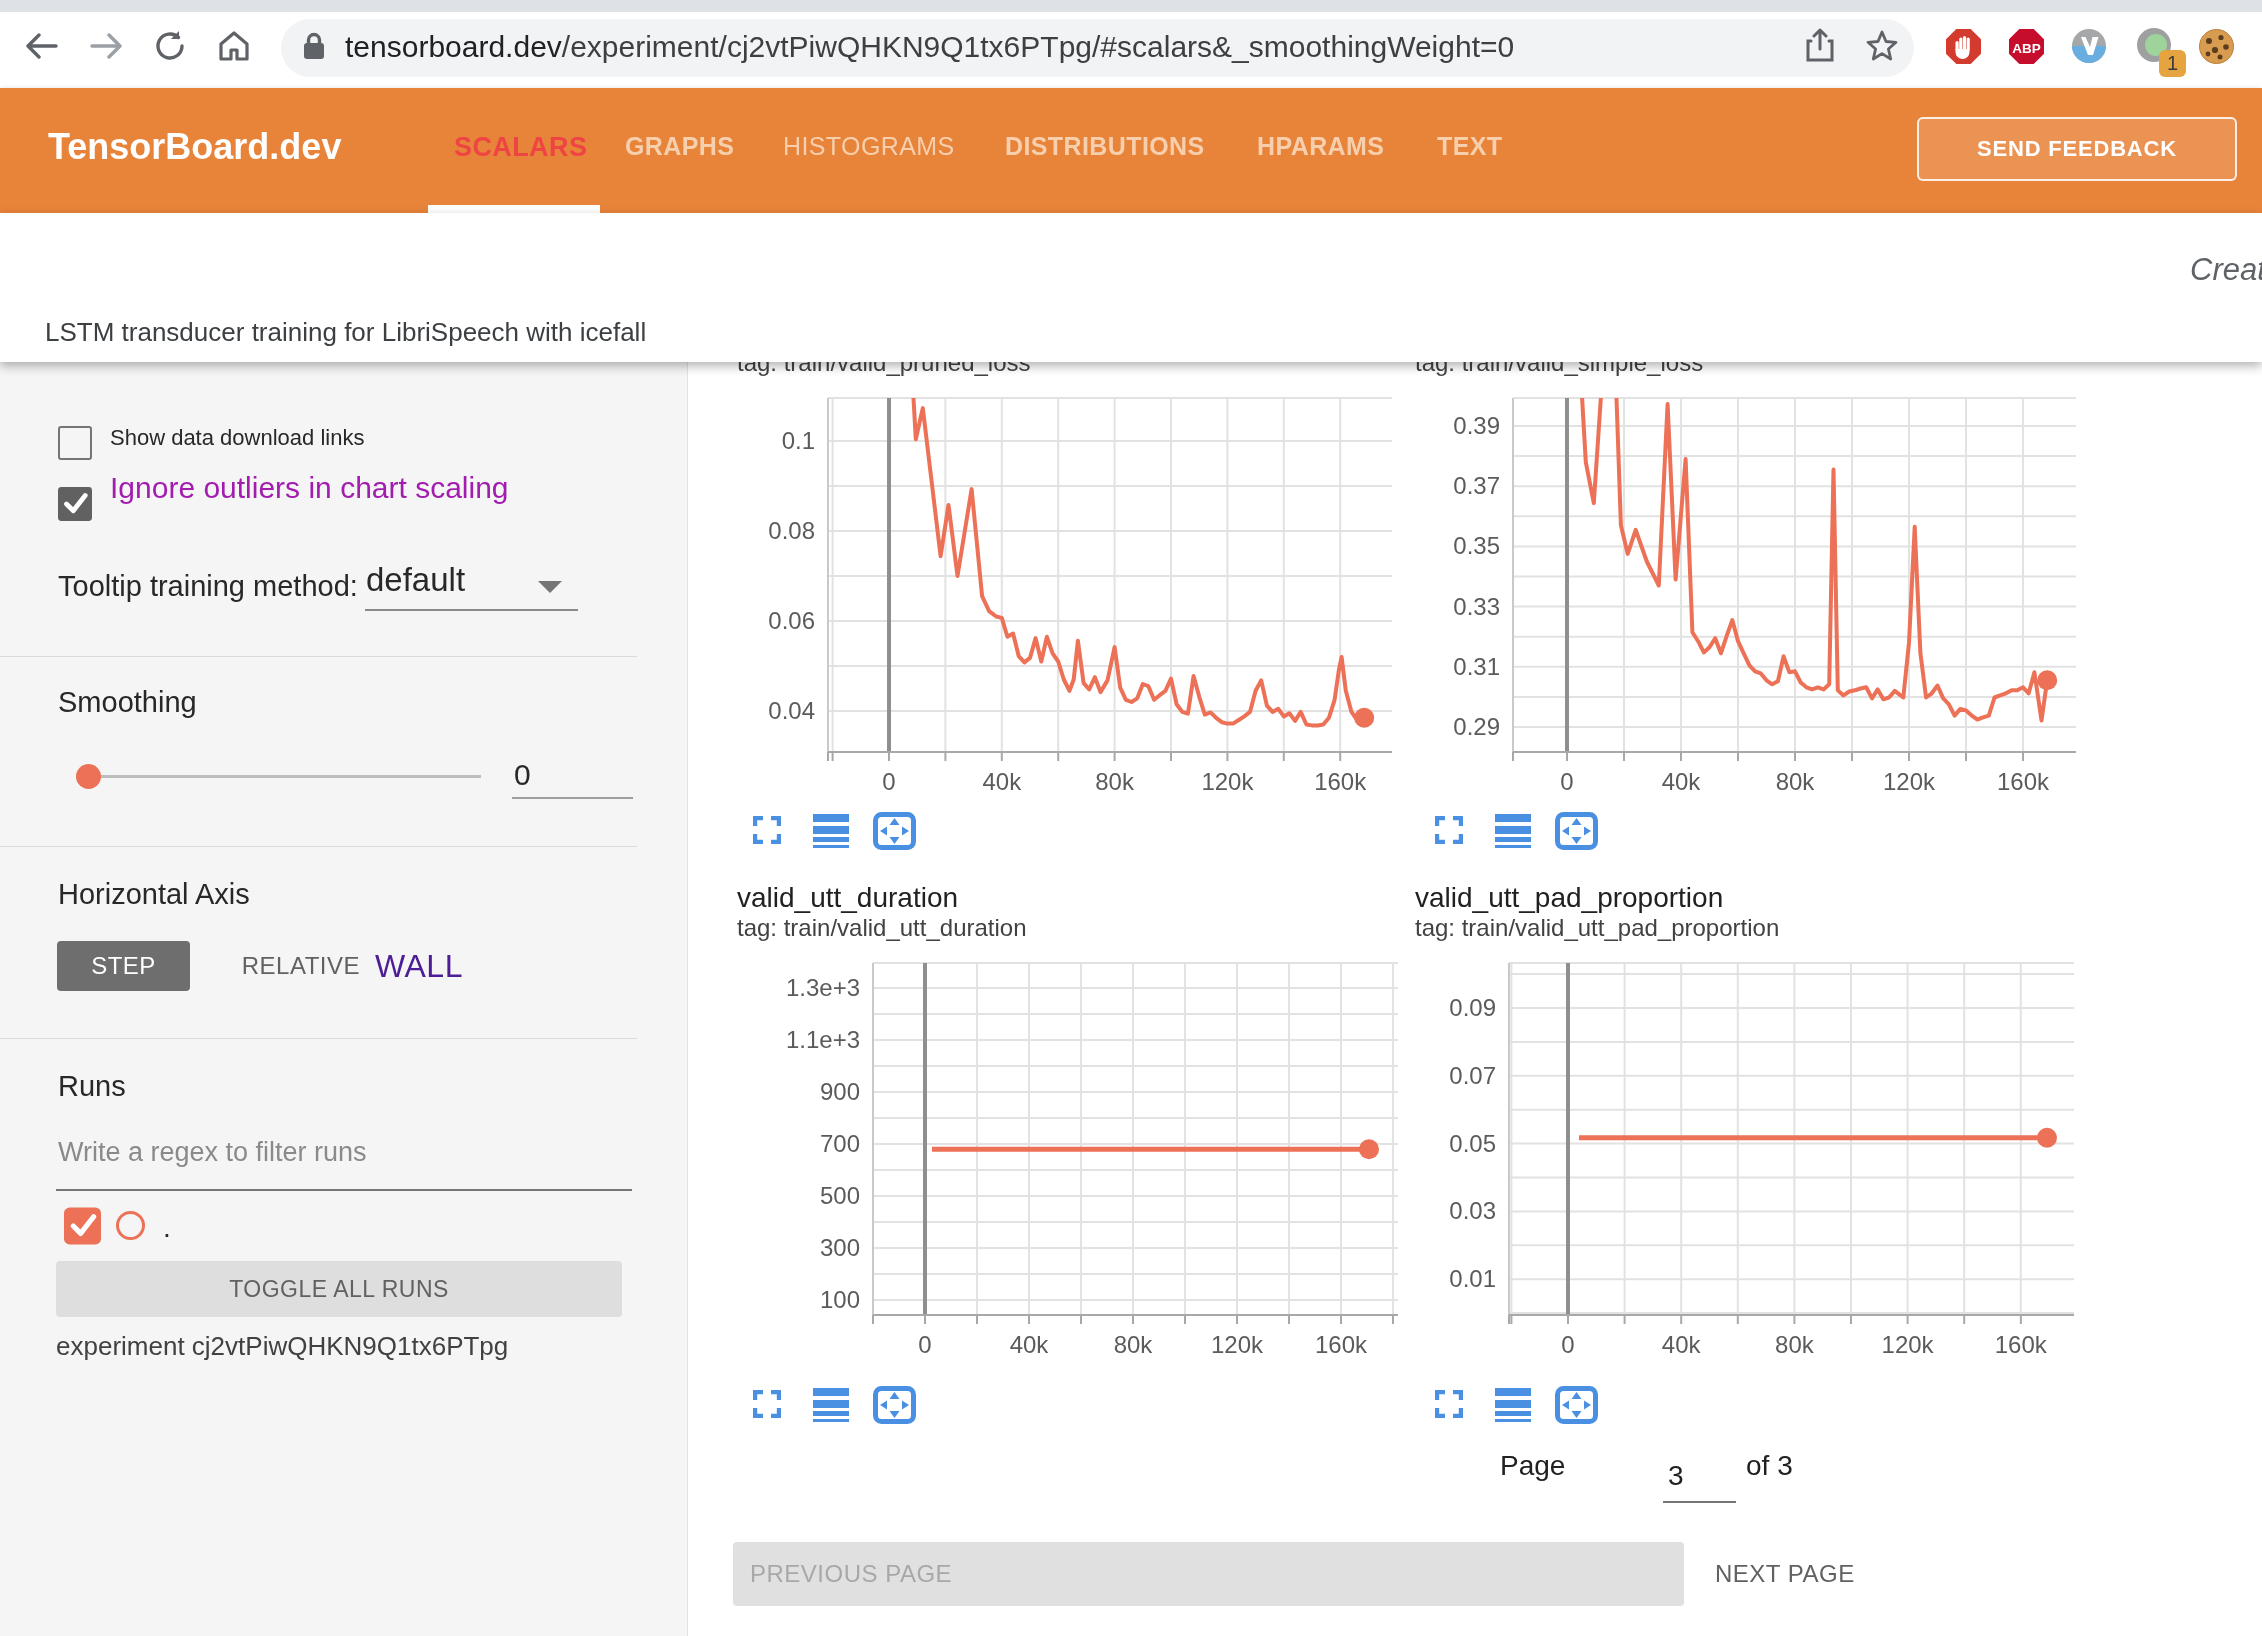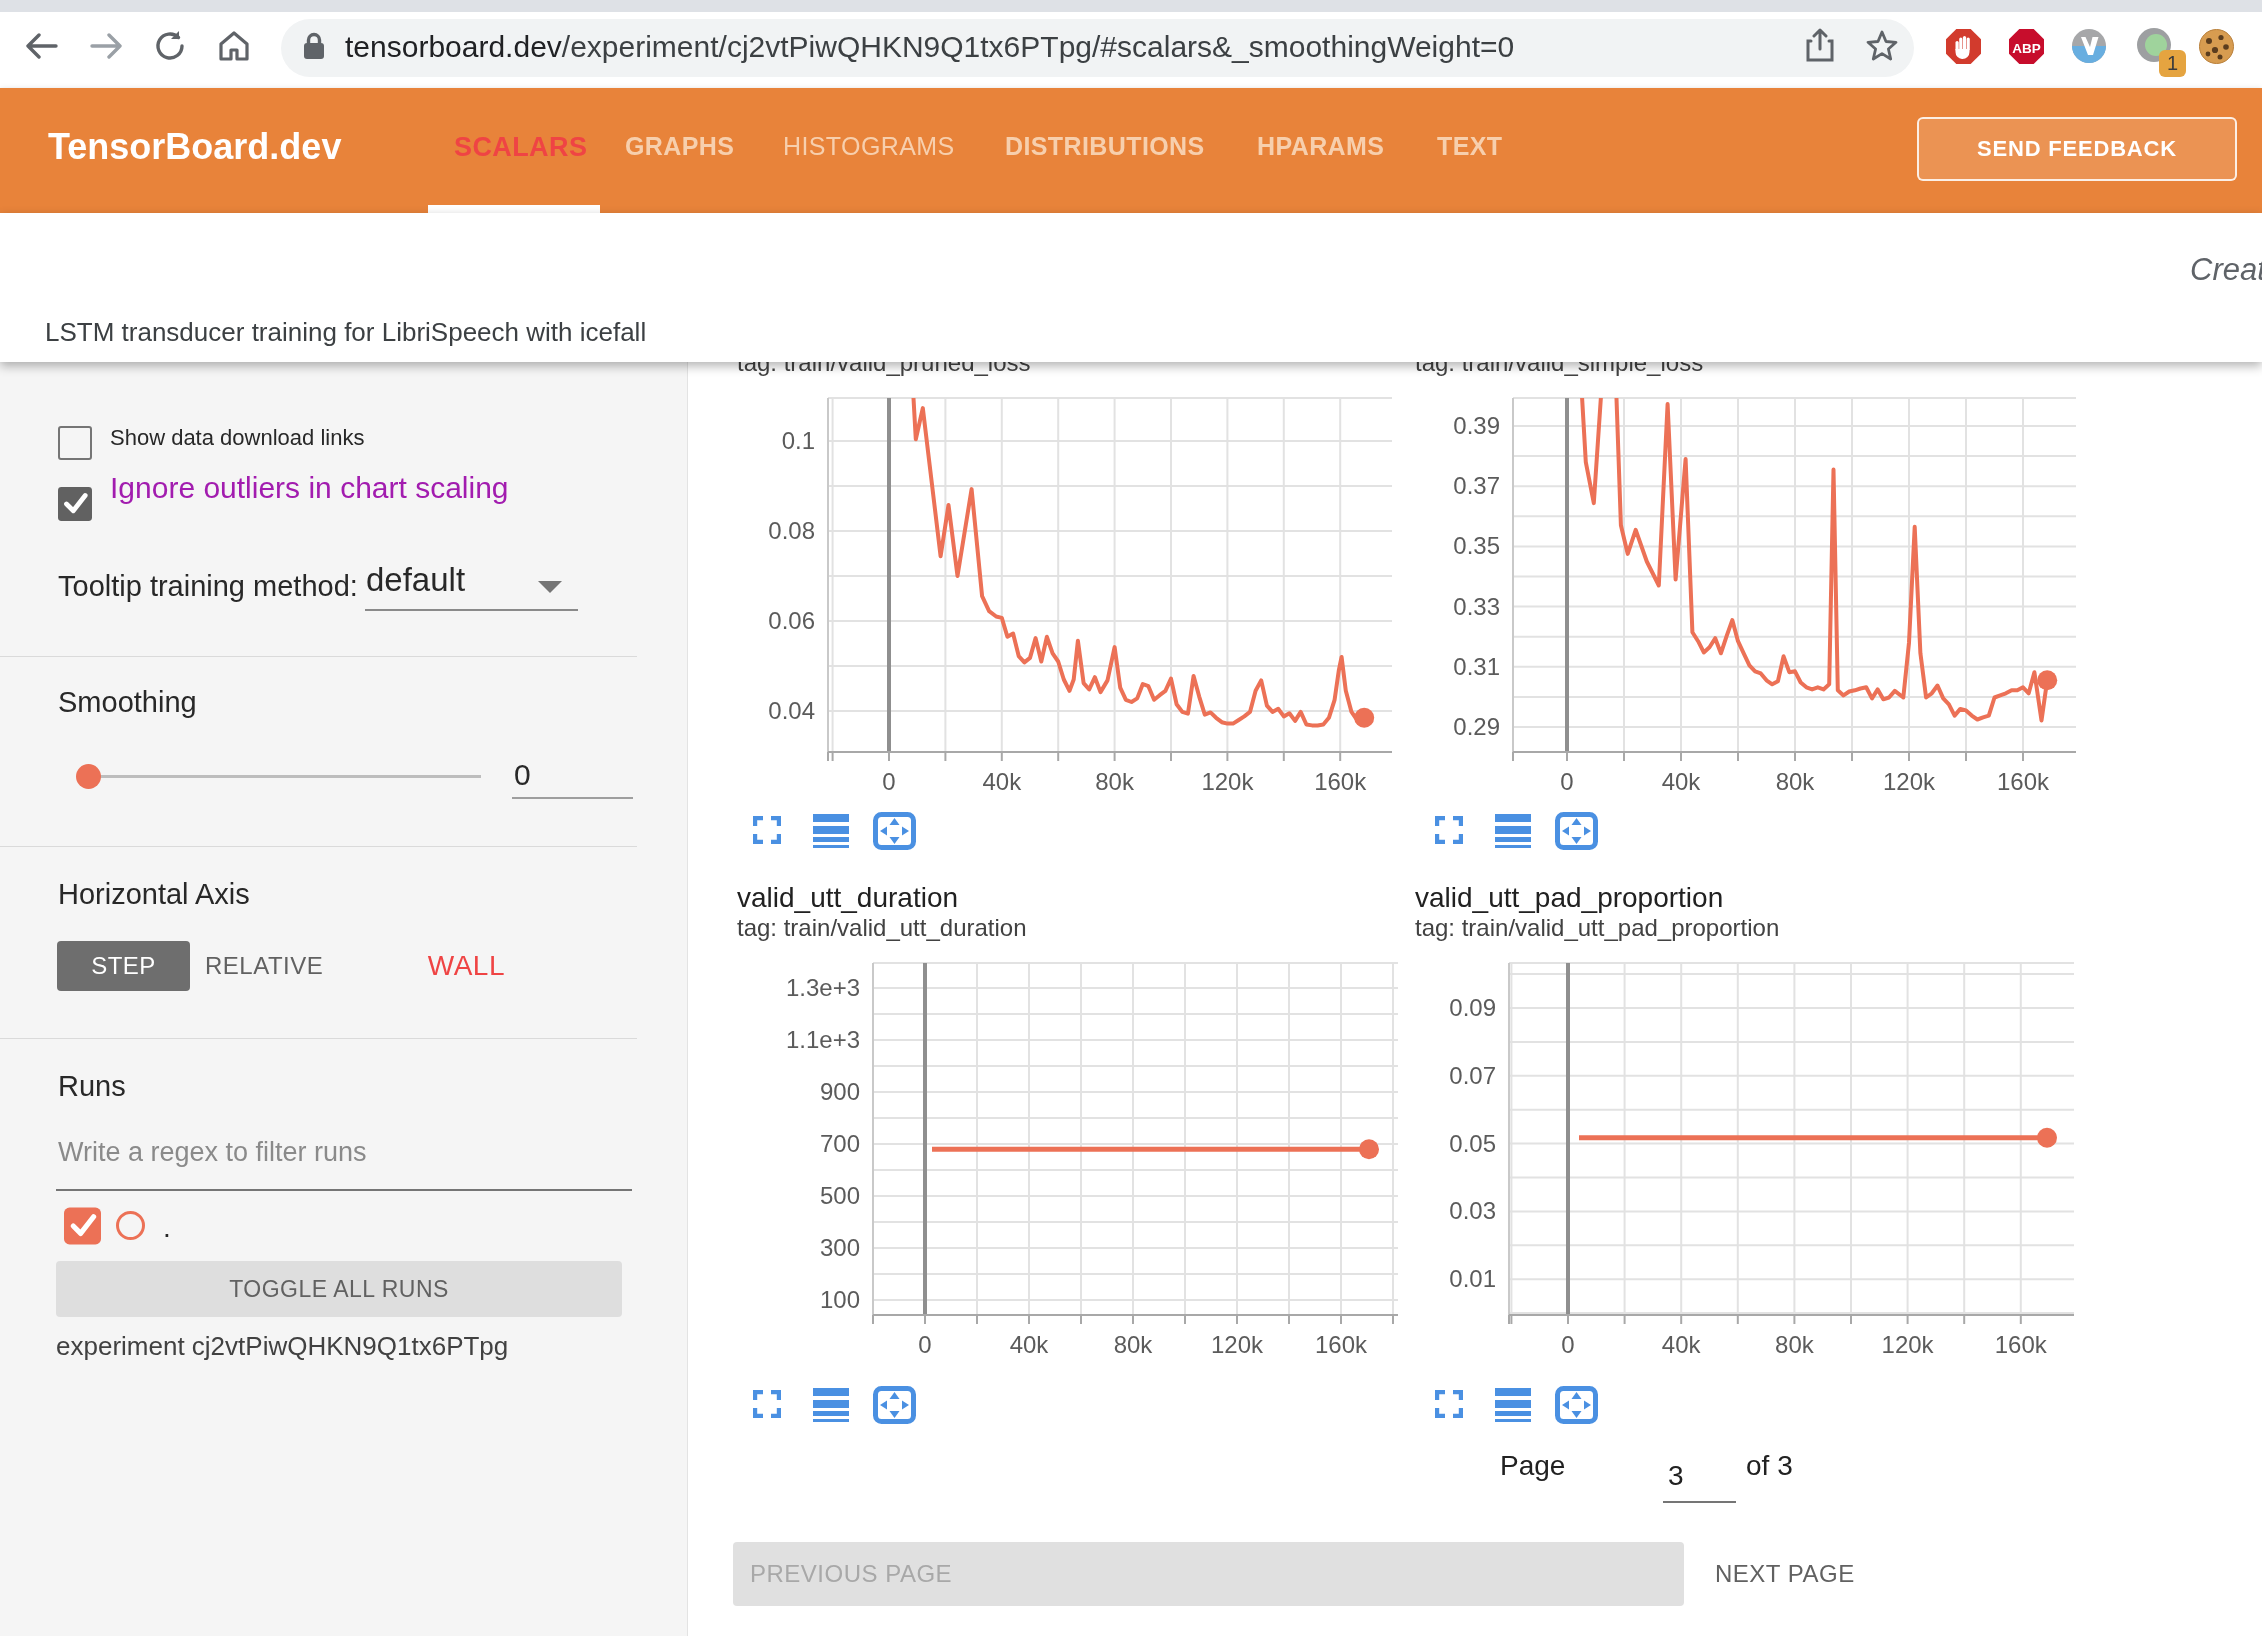--- a/index.html
+++ b/index.html
@@ -408,22 +408,22 @@
 <div class="abs" style="left:0px;top:656px;width:637px;height:1px;background:#dadada"></div>
 <div class="abs" style="left:58px;top:686px;font-size:29px;color:#282828">Smoothing</div>
 <div class="abs" style="left:88px;top:775px;width:393px;height:3px;background:#bdbdbd"></div>
 <div class="abs" style="left:76px;top:764px;width:25px;height:25px;border-radius:50%;background:#ec7156"></div>
 <div class="abs" style="left:514px;top:758px;font-size:30px;color:#282828">0</div>
 <div class="abs" style="left:512px;top:797px;width:121px;height:2px;background:#9e9e9e"></div>
 
 <div class="abs" style="left:0px;top:846px;width:637px;height:1px;background:#dadada"></div>
 <div class="abs" style="left:58px;top:878px;font-size:29px;color:#282828">Horizontal Axis</div>
 <div class="abs" style="left:57px;top:941px;width:133px;height:50px;background:#6e6e6e;border-radius:4px;color:#fff;font-size:24px;text-align:center;line-height:50px;letter-spacing:0.5px">STEP</div>
-<div class="abs" style="left:205px;top:941px;width:155px;height:50px;color:#616161;font-size:24px;text-align:left;line-height:50px;letter-spacing:0.5px">RELATIVE</div>
-<div class="abs" style="left:375px;top:941px;width:130px;height:50px;color:#ef4444;font-size:28px;text-align:right;line-height:50px;letter-spacing:0.5px">WALL</div>
+<div class="abs" style="left:205px;top:941px;width:155px;height:50px;color:#616161;font-size:24px;text-align:right;line-height:50px;letter-spacing:0.5px">RELATIVE</div>
+<div class="abs" style="left:375px;top:941px;width:130px;height:50px;color:#4c1d95;font-size:32px;text-align:left;line-height:50px;letter-spacing:0.5px">WALL</div>
 
 <div class="abs" style="left:0px;top:1038px;width:637px;height:1px;background:#dadada"></div>
 <div class="abs" style="left:58px;top:1070px;font-size:29px;color:#282828">Runs</div>
 <div class="abs" style="left:58px;top:1137px;font-size:27px;color:#8a8a8a">Write a regex to filter runs</div>
 <div class="abs" style="left:56px;top:1189px;width:576px;height:1.5px;background:#757575"></div>
 <svg class="abs" style="left:64px;top:1207px" width="37" height="38" viewBox="0 0 20 20">
     <rect x="0" y="0" width="20" height="20" rx="3" fill="#ec7156"></rect>
     <path d="M5 10 L9 14 L16 5" stroke="#fff" stroke-width="2.8" fill="none" stroke-linecap="round" stroke-linejoin="round"></path>
   </svg>
 <div class="abs" style="left:116px;top:1211px;width:29px;height:29px;border:3.5px solid #ec7156;border-radius:50%"></div>

